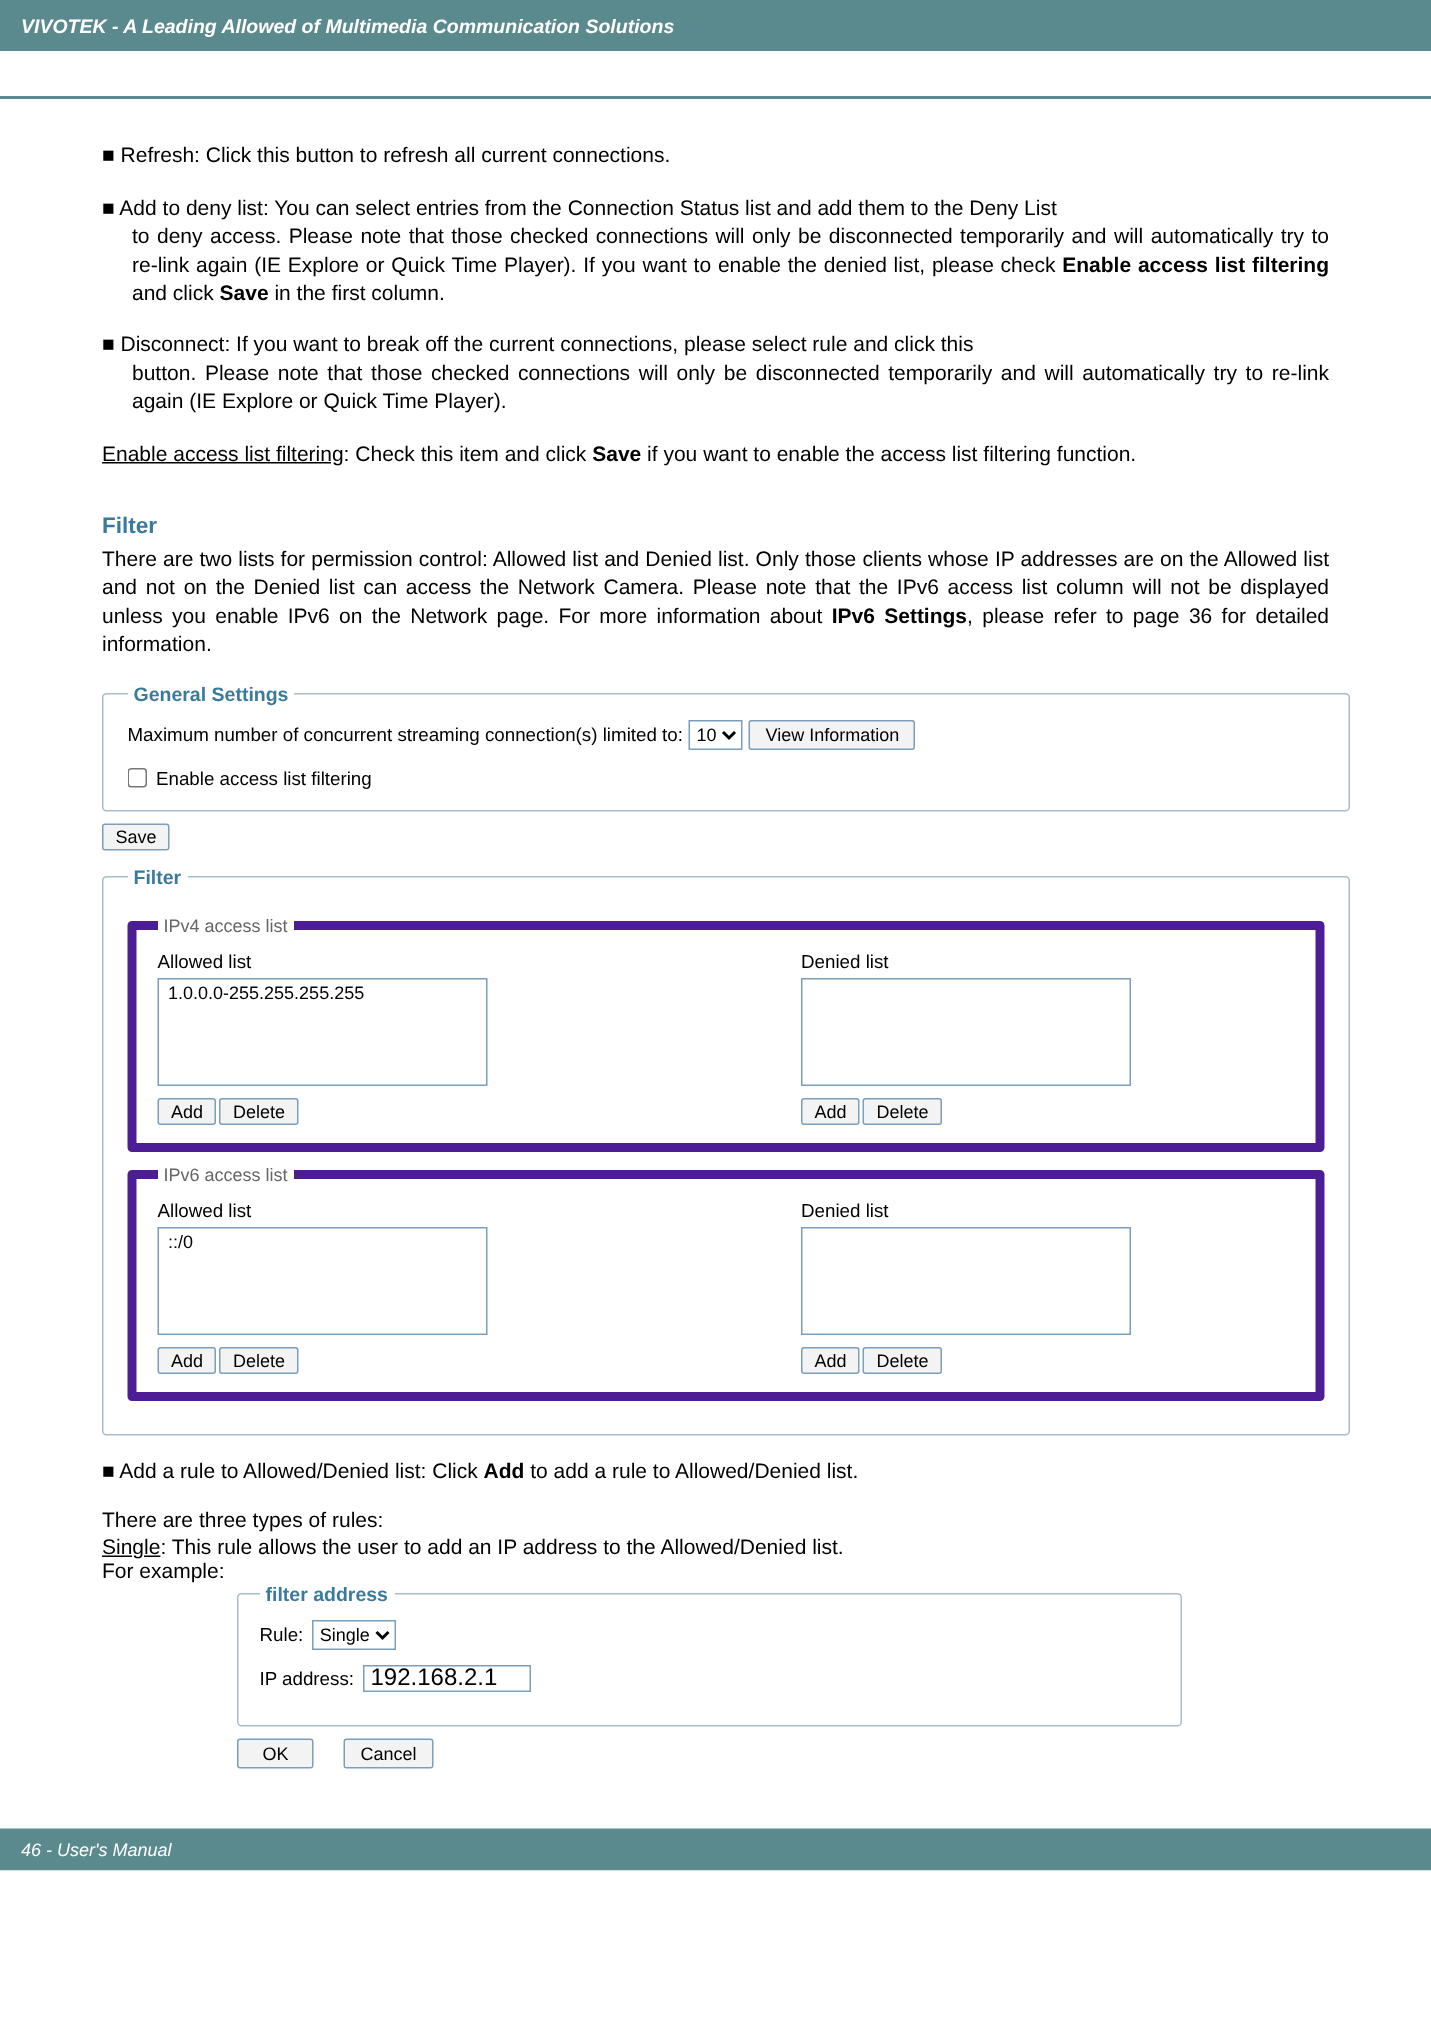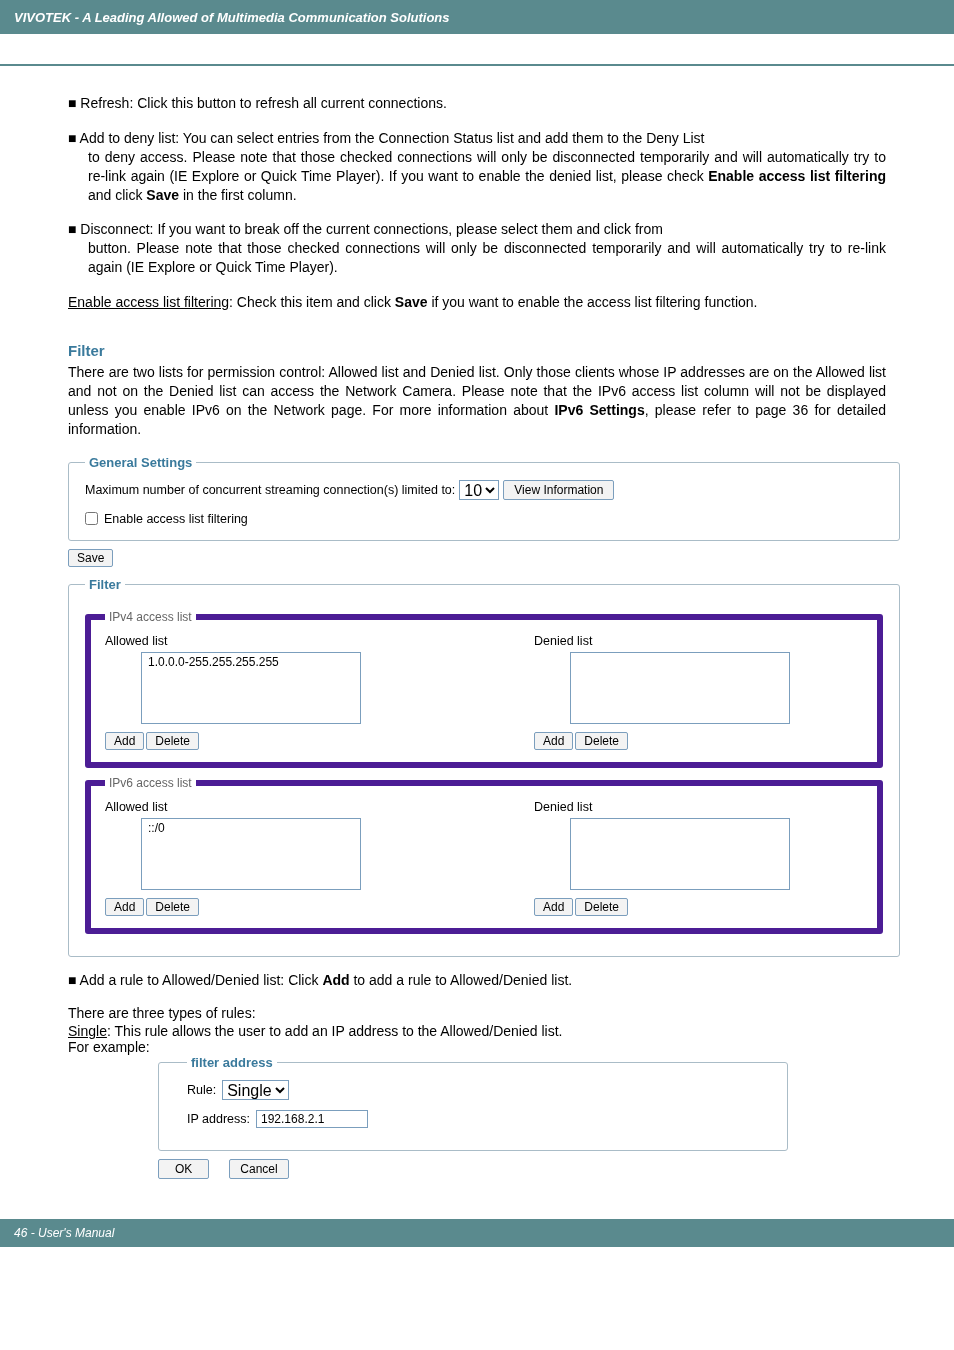--- a/index.html
+++ b/index.html
@@ -69,21 +69,21 @@
     width: 832px;
   }
   .inner-row {
     display: flex;
     align-items: center;
     gap: 4px;
     margin-bottom: 12px;
     font-size: 12.5px;
   }
   select {
-    font-size: 16px;
+    font-size: 12px;
     border: 1px solid #7b9ebd;
     background: #fff;
     height: 20px;
   }
   .view-btn {
     font-size: 12px;
     border: 1px solid #7b9ebd;
     background: #f3f3f3;
     padding: 2px 10px;
     border-radius: 2px;
@@ -100,42 +100,41 @@
   .filter-col { flex: 1; }
   .filter-col .col-label { font-size: 12.5px; margin-bottom: 4px; display: block; }
   .list-box {
     border: 1px solid #7b9ebd;
     height: 72px;
     width: 220px;
     font-size: 12px;
     padding: 2px 6px;
     margin-bottom: 8px;
     background: #fff;
-    margin-left: 36px;
   }
   .btn-row { display: flex; gap: 2px; }
   .filter-sub { border: 6px solid #4c1d95; border-radius: 3px; padding: 10px 14px 12px 14px; margin-top: 8px; }
   .filter-sub legend { color: #666; font-weight: normal; font-size: 12px; }
   .footer {
     margin-top: 40px;
     background: #5a8a8e;
     color: #fff;
     font-style: italic;
     font-size: 12px;
     padding: 4px 14px;
     height: 28px;
     display: flex;
     align-items: center;
   }
   .filter-addr-shot { width: 630px; margin-left: 90px; }
-  .filter-addr-shot fieldset { padding: 10px 16px 12px 28px; }
+  .filter-addr-shot fieldset { padding: 10px 16px 12px 14px; }
   .addr-row { display: flex; align-items: center; gap: 6px; font-size: 12.5px; margin-bottom: 10px; }
   .addr-input {
     border: 1px solid #7b9ebd;
-    font-size: 12px;
+    font-size: 16px;
     padding: 2px 4px;
     width: 112px;
     height: 18px;
   }
   .okcancel-row { display: flex; gap: 20px; margin-top: 4px; }
   .ok-btn { padding: 2px 16px; }
   .cancel-btn { padding: 2px 10px; }
 </style>
 </head>
 <body>
@@ -152,21 +151,21 @@
   </div>
 
   <div class="bullet-item">
     <span class="bullet-marker">■ </span><span>Add to deny list: You can select entries from the Connection Status list and add them to the Deny List</span>
     <span class="bullet-continue">
       <span>to deny access. Please note that those checked connections will only be disconnected temporarily and will automatically try to re-link again (IE Explore or Quick Time Player). If you want to enable the denied list, please check </span><b>Enable access list filtering</b><span> and click </span><b>Save</b><span> in the first column.</span>
     </span>
   </div>
 
   <div class="bullet-item">
-    <span class="bullet-marker">■ </span><span>Disconnect: If you want to break off the current connections, please select them and click from</span>
+    <span class="bullet-marker">■ </span><span>Disconnect: If you want to break off the current connections, please select rule and click this</span>
     <span class="bullet-continue">button. Please note that those checked connections will only be disconnected temporarily and will automatically try to re-link again (IE Explore or Quick Time Player).</span>
   </div>
 
   <div class="para">
     <span class="underline">Enable access list filtering</span><span>: Check this item and click </span><b>Save</b><span> if you want to enable the access list filtering function.</span>
   </div>
 
   <div class="section-title">Filter</div>
   <div class="para">
     <span>There are two lists for permission control: Allowed list and Denied list. Only those clients whose IP addresses are on the Allowed list and not on the Denied list can access the Network Camera. Please note that the IPv6 access list column will not be displayed unless you enable IPv6 on the Network page. For more information about </span><b>IPv6 Settings</b><span>, please refer to page 36 for detailed information.</span>

